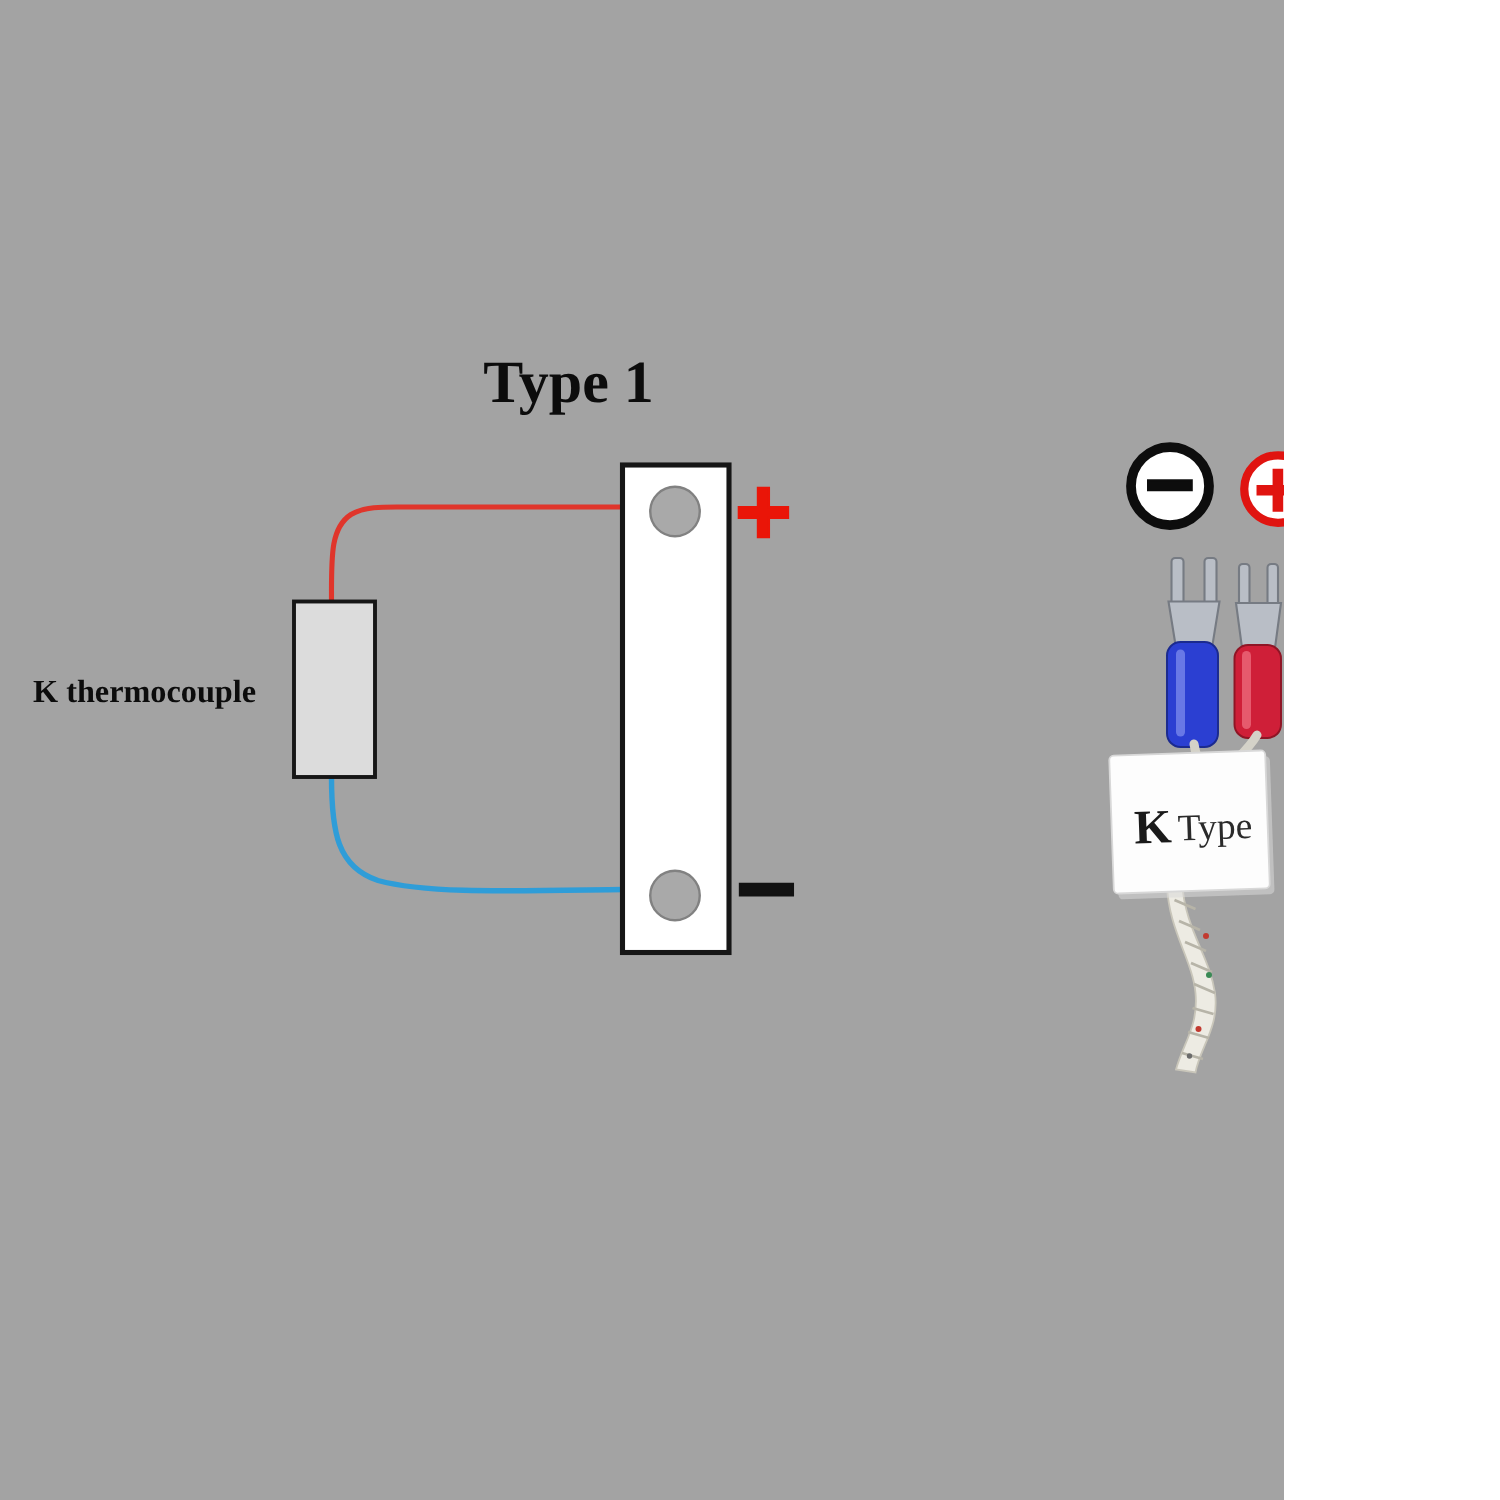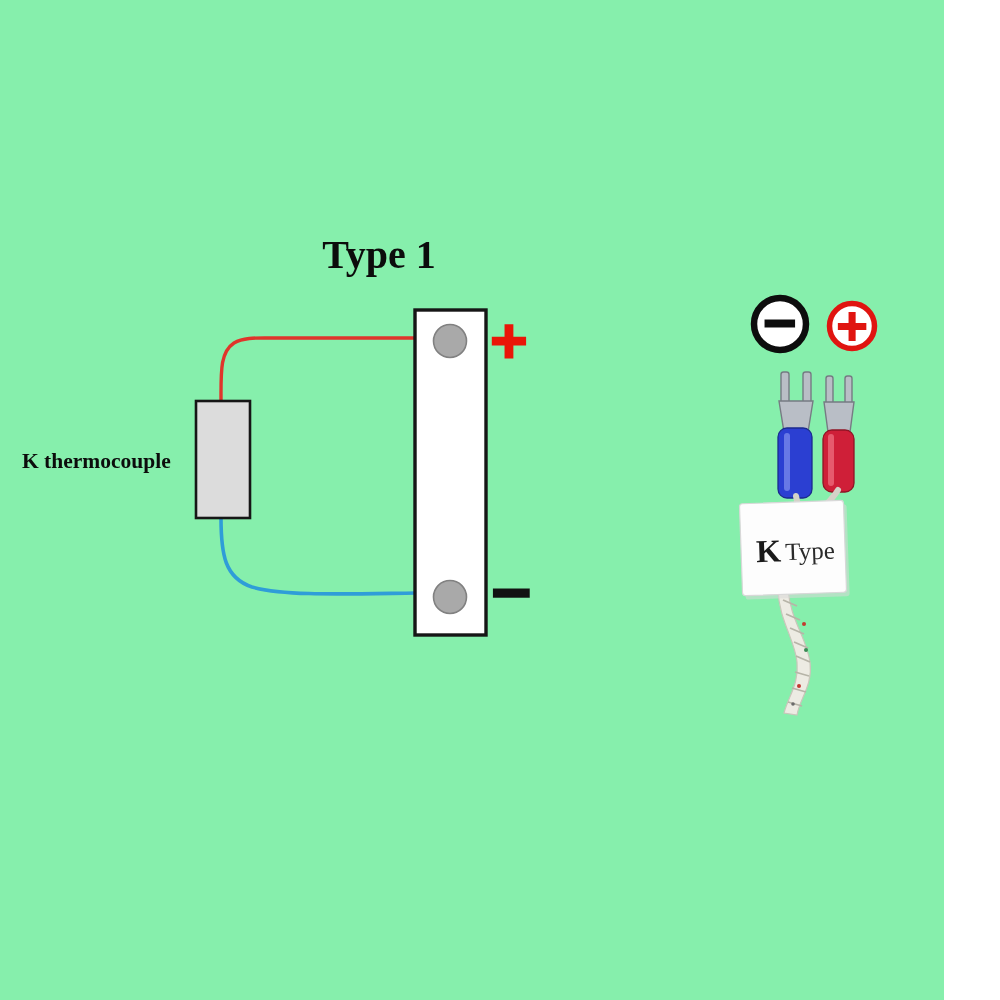--- a/index.html
+++ b/index.html
@@ -1,16 +1,16 @@
 <!DOCTYPE html>
 <html><head>
 <meta charset="utf-8">
 <style>
   html,body{margin:0;padding:0;background:#ffffff;}
-  .canvas{position:relative;width:944px;height:1000px;background:#86efac;overflow:hidden;}
+  .canvas{position:relative;width:856px;height:1000px;background:#a3a3a3;overflow:hidden;}
   svg{position:absolute;left:0;top:0;}
   .serif-bold{font-family:"Liberation Serif",serif;font-weight:bold;}
   .serif-reg{font-family:"Liberation Serif",serif;font-weight:normal;}
   .sym{font-family:"DejaVu Sans",sans-serif;font-weight:bold;paint-order:stroke fill;}
 </style>
 </head>
 <body>
 
 <div class="canvas">
 <svg width="1000" height="1000" viewBox="0 0 1000 1000">

